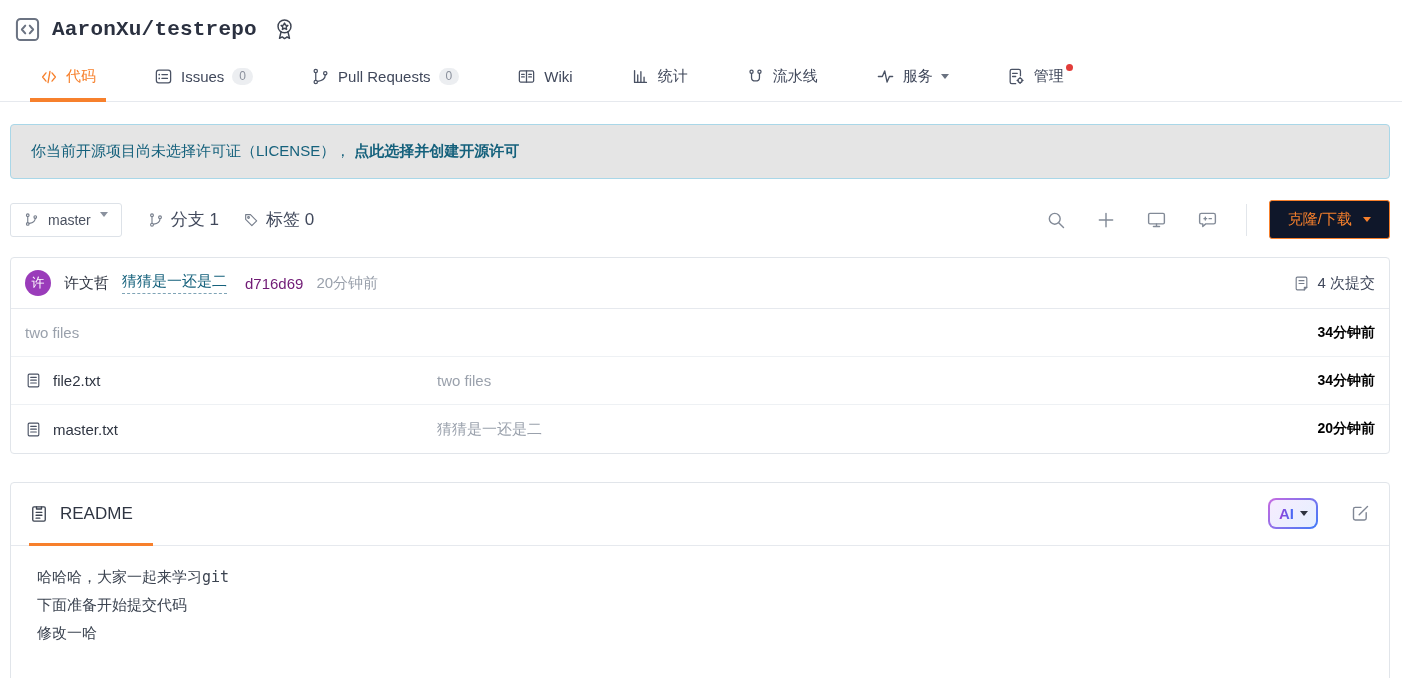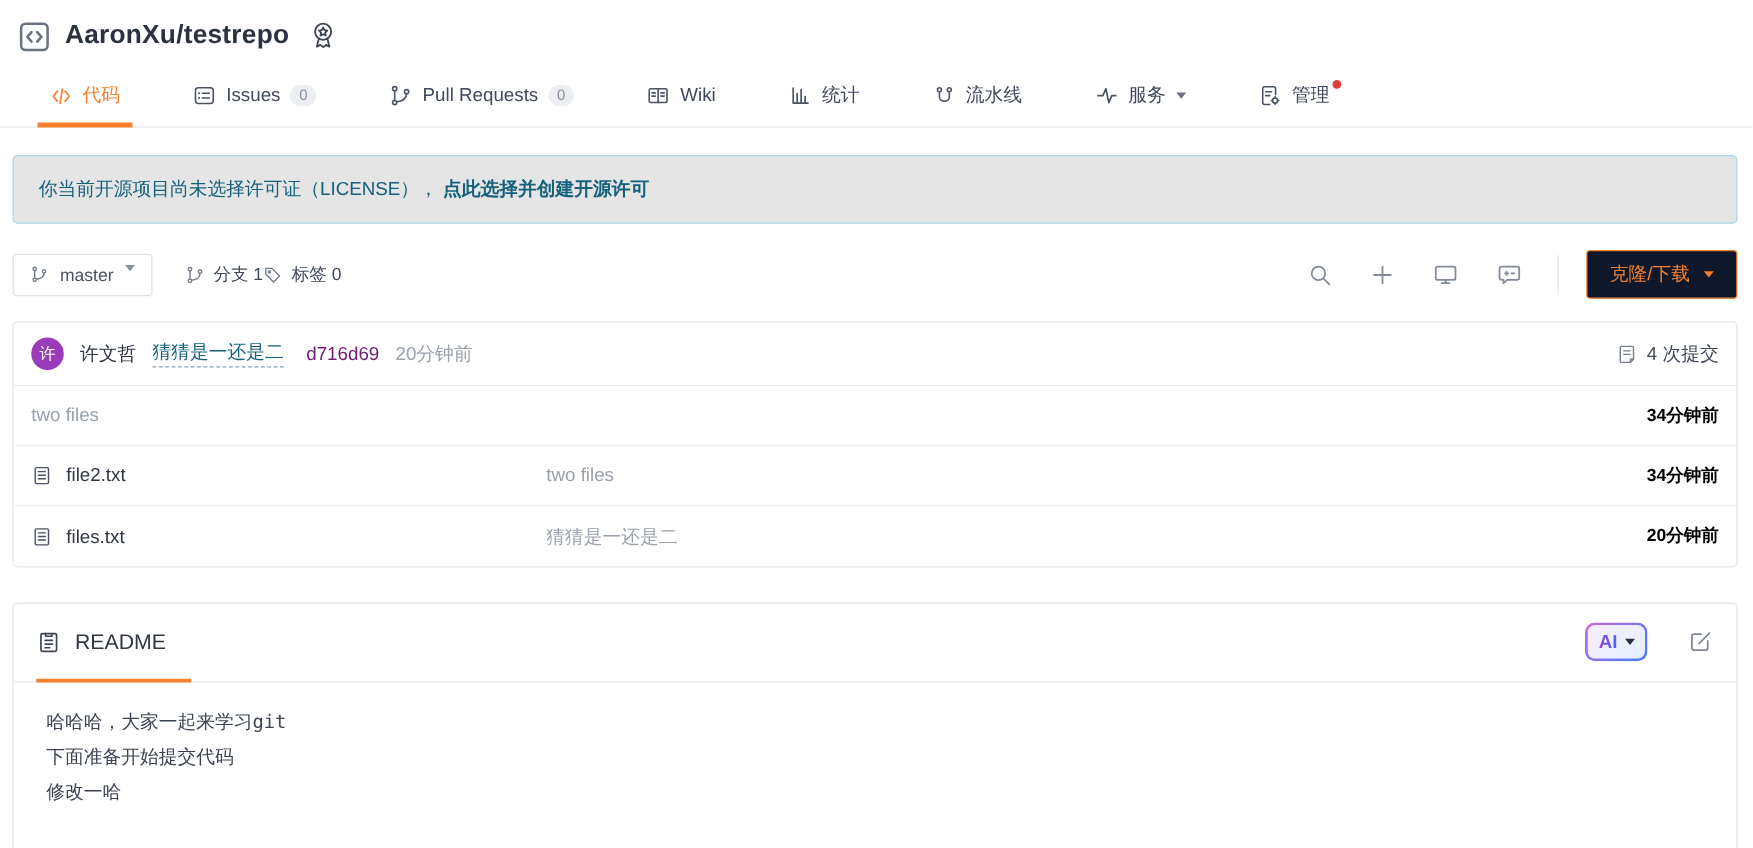--- a/index.html
+++ b/index.html
@@ -6,21 +6,21 @@
   html, body { width: 1402px; background: #fff; }
   body {
     font-family: "Liberation Sans", "DejaVu Sans", sans-serif;
     color: #40485b;
     min-height: 678px;
     position: relative;
   }
   svg { display: block; }
 
   
-  .header { display: flex; align-items: flex-start; gap: 11px; padding: 16px 0 10px 14px; }
+  .header { display: flex; align-items: center; gap: 11px; padding: 16px 0 10px 14px; font-family: Liberation Mono, monospace; }
   .repo-icon { color: #6b7382; }
   .repo-title { font-size: 21px; font-weight: bold; color: #2b3140; letter-spacing: .2px; }
   .medal { color: #3d4452; margin-left: 4px; }
 
   
   .tabbar { display: flex; align-items: flex-end; gap: 54px; padding: 8px 0 0 38px; border-bottom: 1px solid #e6e9ee; }
   .tab { position: relative; display: flex; align-items: center; gap: 8px; font-size: 15px;
          color: #40485b; padding: 6px 2px 15px; cursor: pointer; white-space: nowrap; }
   .tab .t-icon { color: #4a5264; }
   .tab.active { color: #f7802c; }
@@ -38,21 +38,21 @@
   .banner { margin: 22px 12px 0 10px; border: 1px solid #a9d7e8; border-radius: 4px;
             background: #e5e5e5; padding: 17px 20px; font-size: 15px; color: #15617c; }
   .banner a { color: #15617c; font-weight: bold; text-decoration: none; }
 
   
   .toolbar { display: flex; align-items: center; margin: 21px 12px 0 10px; }
   .branch-select { display: flex; align-items: flex-start; gap: 9px; border: 1px solid #dde2e8;
                    border-radius: 3px; background: #fff; padding: 8px 13px; font-size: 14px;
                    color: #4a5160; cursor: pointer; }
   .branch-select .caret { border-top-color: #8a919e; }
-  .branch-stats { display: flex; align-items: center; margin-left: 26px; font-size: 14px; }
+  .branch-stats { display: flex; align-items: center; gap: 24px; margin-left: 26px; font-size: 17px; }
   .stat-item { display: flex; align-items: center; gap: 7px; cursor: pointer; color: #40485b; }
   .stat-item .s-icon { color: #757d8b; }
   .toolbar-right { margin-left: auto; display: flex; align-items: center; }
   .tool-icon { color: #828a97; cursor: pointer; margin-left: 30px; }
   .vert-divider { width: 1px; height: 32px; background: #e2e6eb; margin: 0 22px 0 28px; }
   .clone-btn { display: flex; align-items: center; gap: 11px; border: 1px solid #f7802c;
                color: #f7802c; background: #0f172a; border-radius: 3px; padding: 9px 18px;
                font-size: 15px; cursor: pointer; }
   .clone-btn .caret { border-top-color: #f7802c; }
 
@@ -322,21 +322,21 @@
   </div>
 
   <div class="file-row">
     <span class="file-name-cell">
       <span class="s-icon">
         <svg width="17" height="17" viewBox="0 0 24 24" fill="none" stroke="currentColor" stroke-width="1.6" stroke-linecap="round" stroke-linejoin="round">
           <rect x="4.5" y="3" width="15" height="18" rx="1.5"></rect>
           <path d="M8 7.5 h8 M8 11.5 h8 M8 15.5 h8"></path>
         </svg>
       </span>
-      <span>files.txt</span>
+      <span>master.txt</span>
     </span>
     <span class="file-msg">猜猜是一还是二</span>
     <span class="file-time">20分钟前</span>
   </div>
 </div>
 
 <div class="readme-box">
   <div class="readme-header">
     <span class="readme-title">
       <span class="s-icon">

